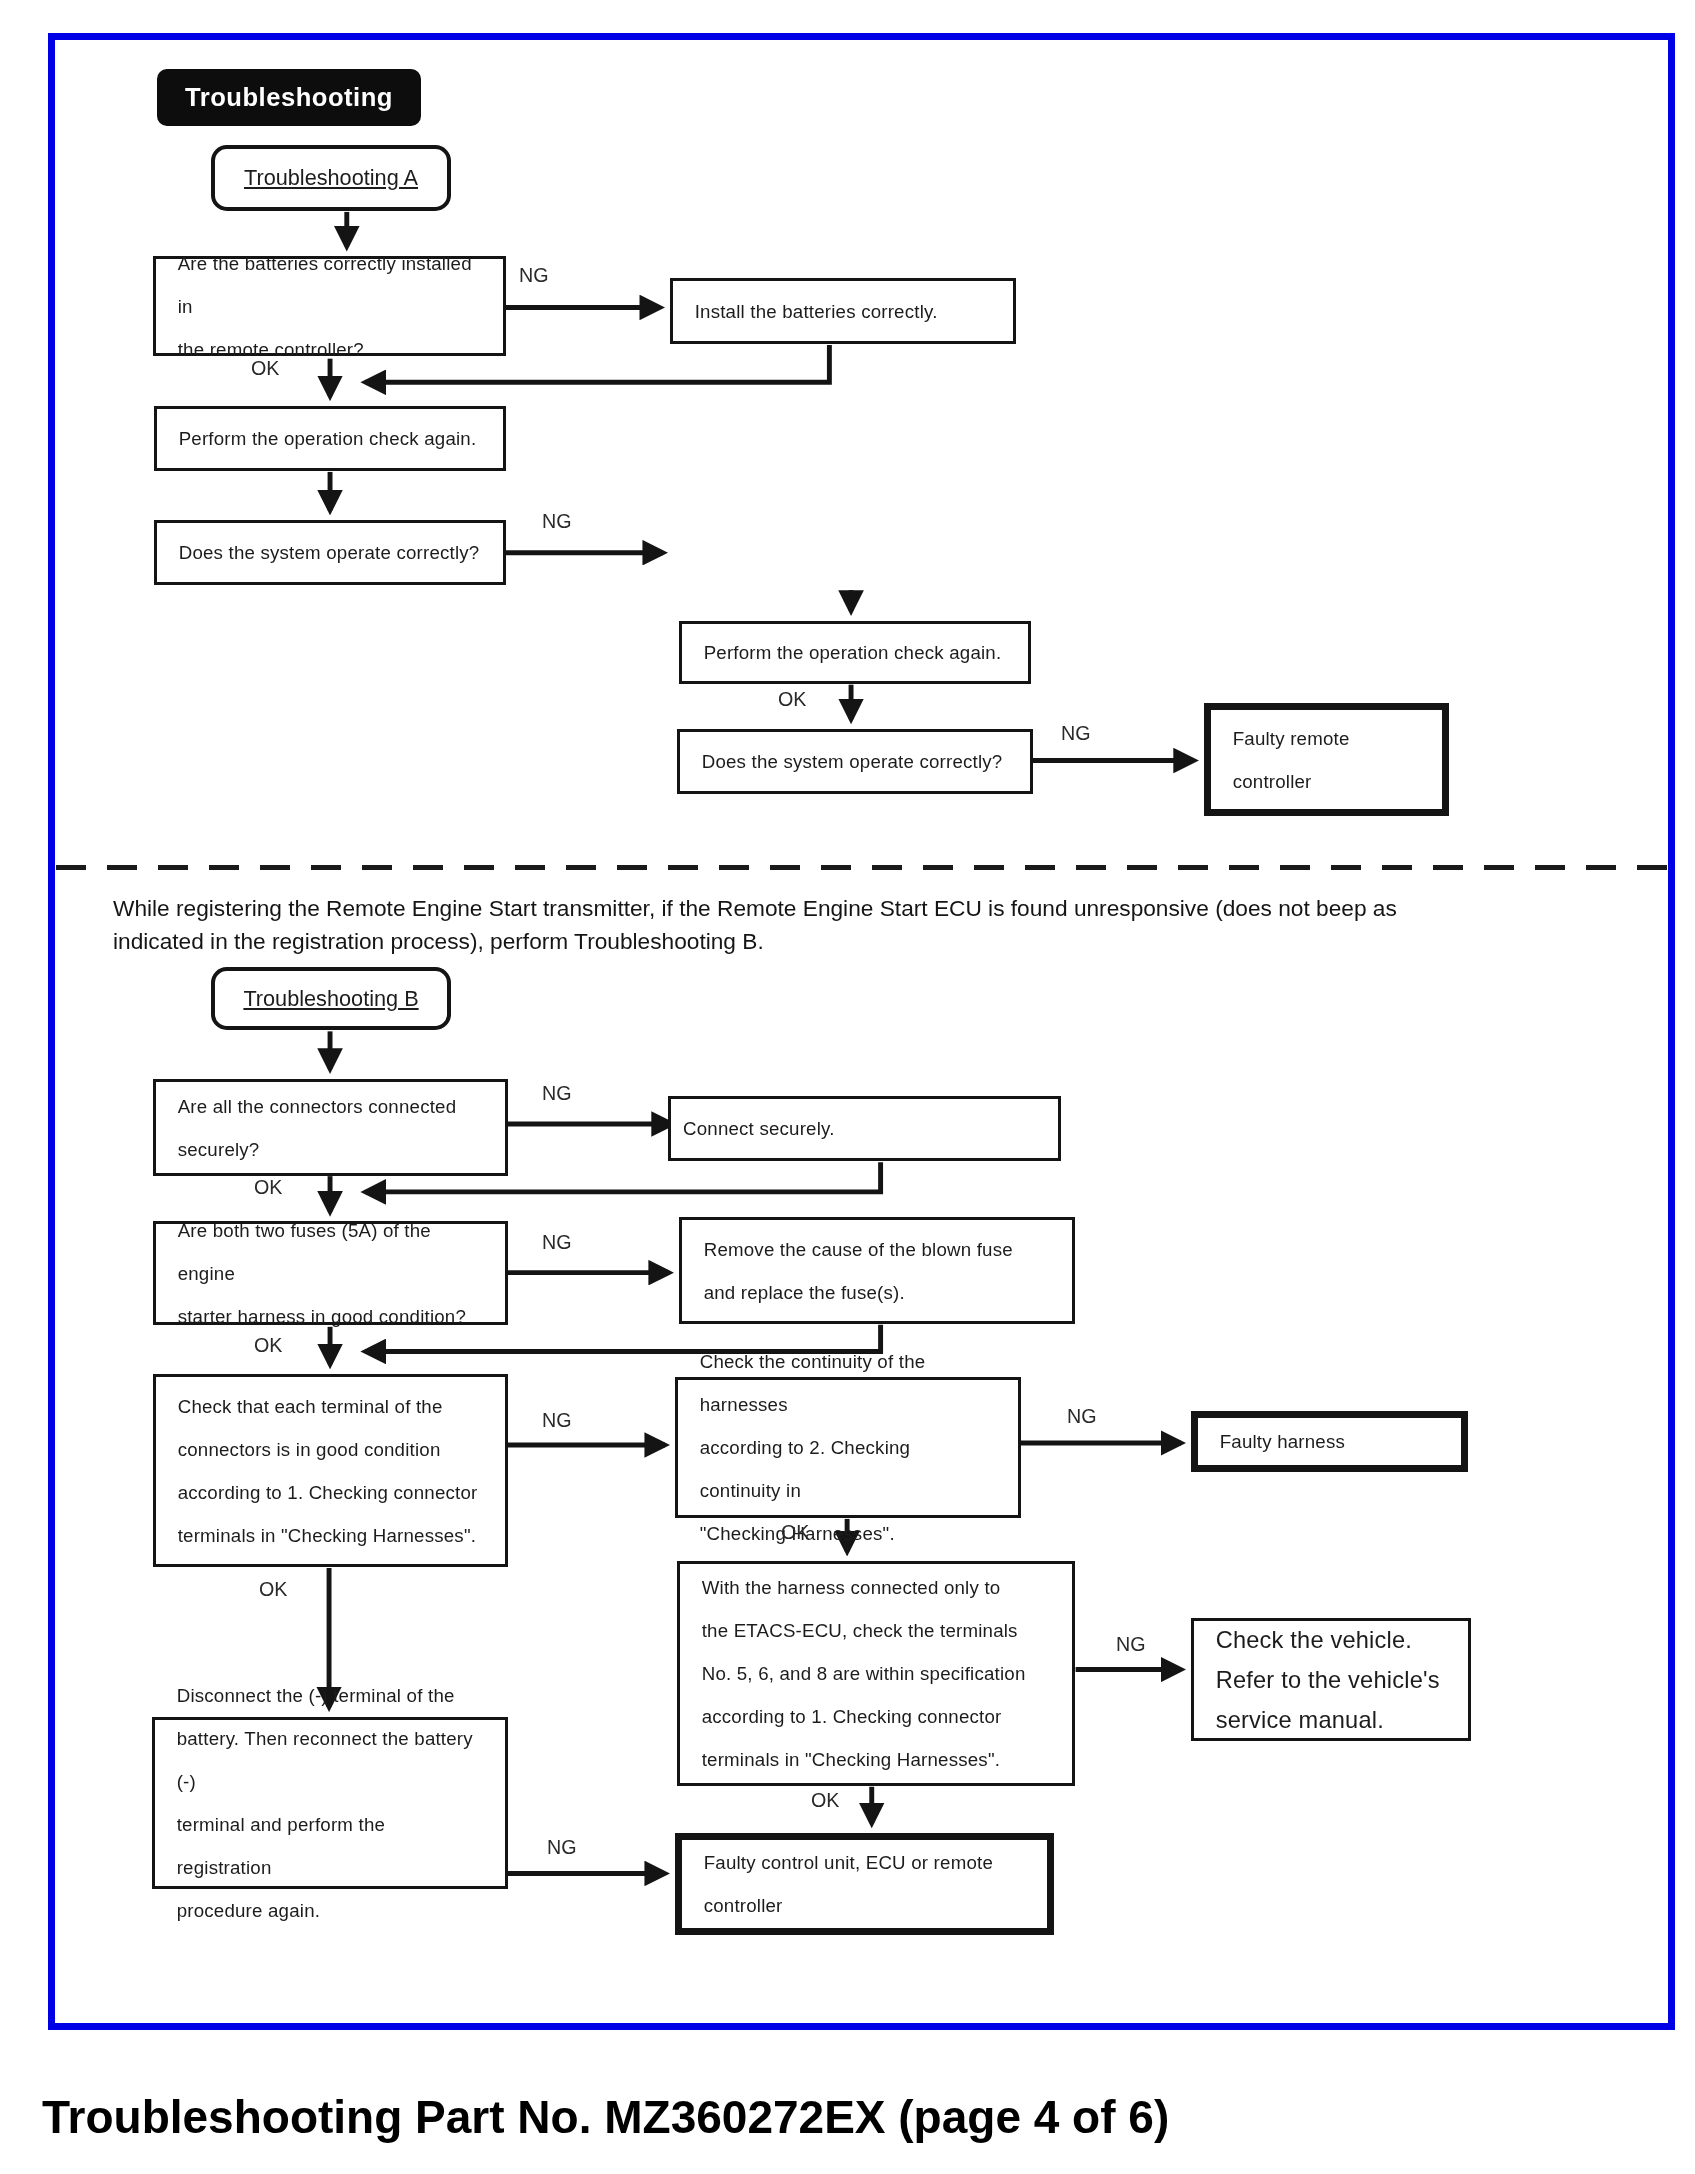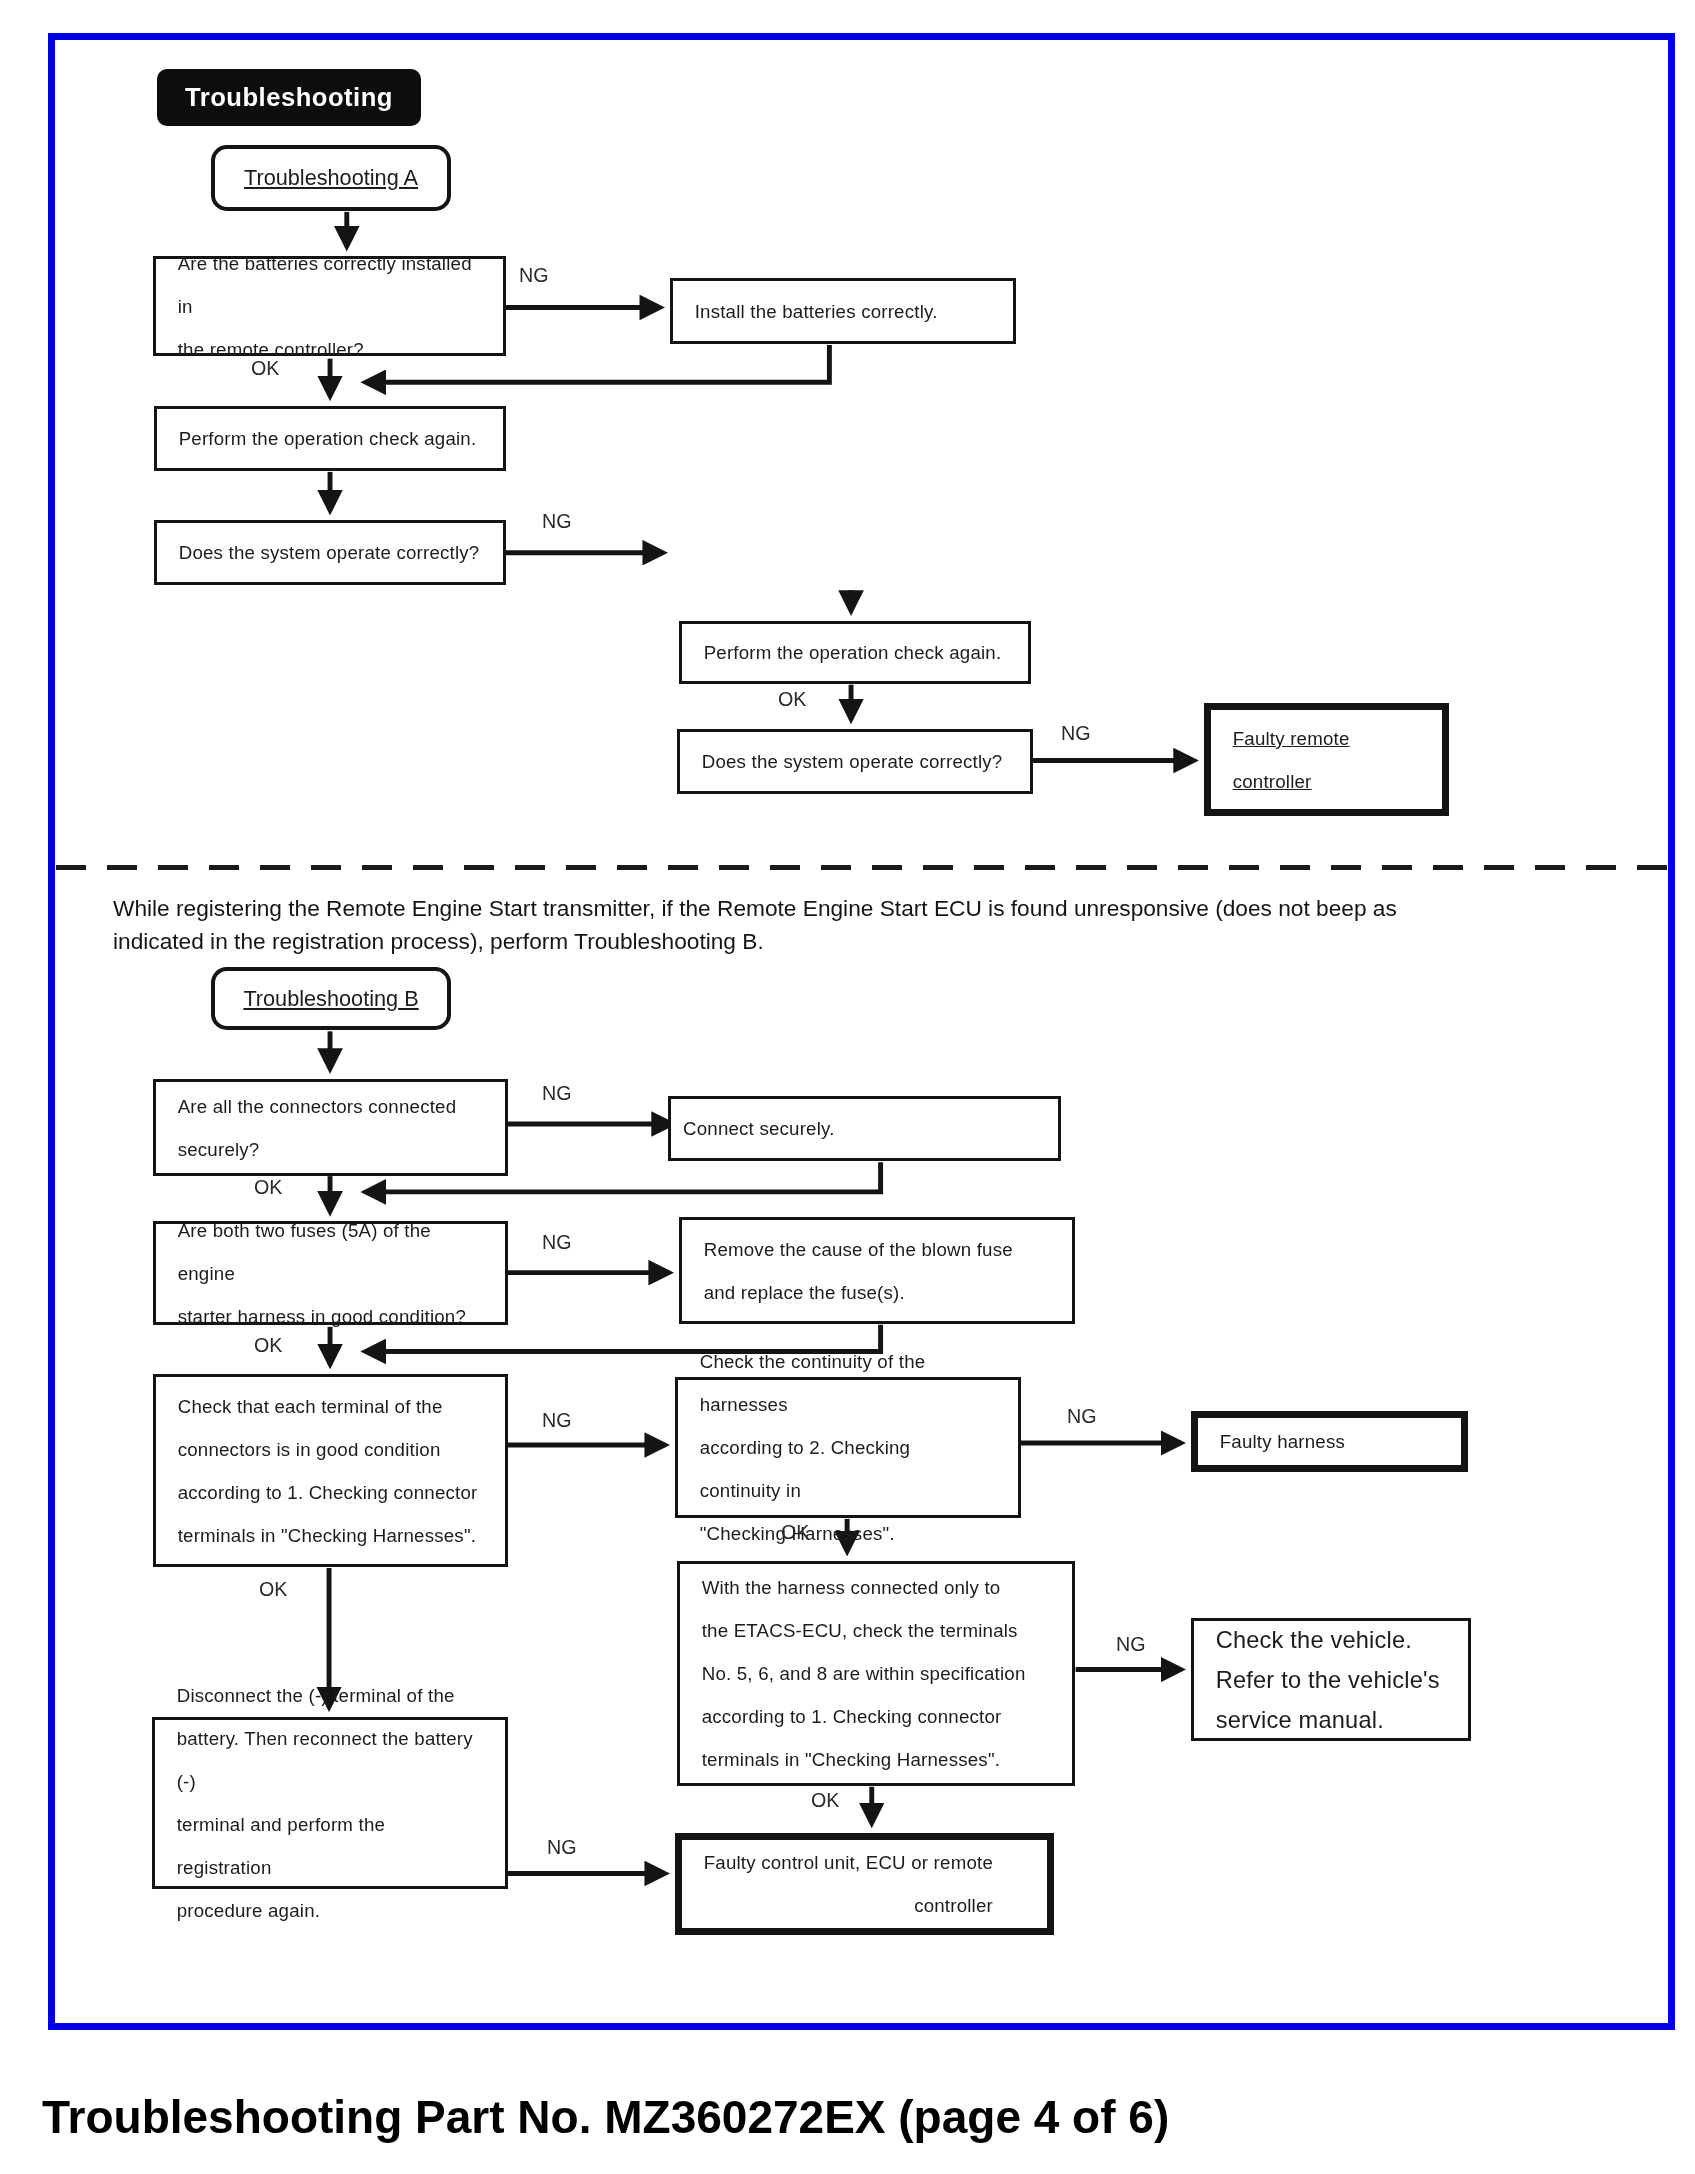--- a/index.html
+++ b/index.html
@@ -85,21 +85,21 @@
   <div class="badge">Troubleshooting</div>
   <div class="start" style="left:204px;top:145px;width:240px;height:66px;">Troubleshooting A</div>
 
   <div class="box" style="left:663px;top:278px;width:346px;height:66px;">Install the batteries correctly.</div>
   <div class="box" style="left:146px;top:256px;width:353px;height:100px;">Are the batteries correctly installed in
 the remote controller?</div>
   <div class="box" style="left:147px;top:406px;width:352px;height:65px;">Perform the operation check again.</div>
   <div class="box" style="left:147px;top:520px;width:352px;height:65px;">Does the system operate correctly?</div>
   <div class="box" style="left:672px;top:621px;width:352px;height:63px;">Perform the operation check again.</div>
   <div class="box" style="left:670px;top:729px;width:356px;height:65px;">Does the system operate correctly?</div>
-  <div class="box thick" style="left:1197px;top:703px;width:245px;height:113px;text-decoration:underline;">Faulty remote
+  <div class="box thick" style="left:1197px;top:703px;width:245px;height:113px;">Faulty remote
 controller</div>
 
   <div class="lbl" style="left:512px;top:264px;">NG</div>
   <div class="lbl" style="left:244px;top:357px;">OK</div>
   <div class="lbl" style="left:535px;top:510px;">NG</div>
   <div class="lbl" style="left:771px;top:688px;">OK</div>
   <div class="lbl" style="left:1054px;top:722px;">NG</div>
 
   <div class="dash"></div>
   <div class="note">While registering the Remote Engine Start transmitter, if the Remote Engine Start ECU is found unresponsive (does not beep as
@@ -127,21 +127,21 @@
 No. 5, 6, and 8 are within specification
 according to 1. Checking connector
 terminals in "Checking Harnesses".</div>
   <div class="box big" style="left:1184px;top:1618px;width:280px;height:123px;">Check the vehicle.
 Refer to the vehicle's
 service manual.</div>
   <div class="box" style="left:145px;top:1717px;width:356px;height:172px;">Disconnect the (-) terminal of the
 battery. Then reconnect the battery (-)
 terminal and perform the registration
 procedure again.</div>
-  <div class="box thick" style="left:668px;top:1833px;width:379px;height:102px;text-align:right;">Faulty control unit, ECU or remote
+  <div class="box thick" style="left:668px;top:1833px;width:379px;height:102px;">Faulty control unit, ECU or remote
 controller</div>
 
   <div class="lbl" style="left:535px;top:1082px;">NG</div>
   <div class="lbl" style="left:247px;top:1176px;">OK</div>
   <div class="lbl" style="left:535px;top:1231px;">NG</div>
   <div class="lbl" style="left:247px;top:1334px;">OK</div>
   <div class="lbl" style="left:535px;top:1409px;">NG</div>
   <div class="lbl" style="left:1060px;top:1405px;">NG</div>
   <div class="lbl" style="left:774px;top:1521px;">OK</div>
   <div class="lbl" style="left:252px;top:1578px;">OK</div>

